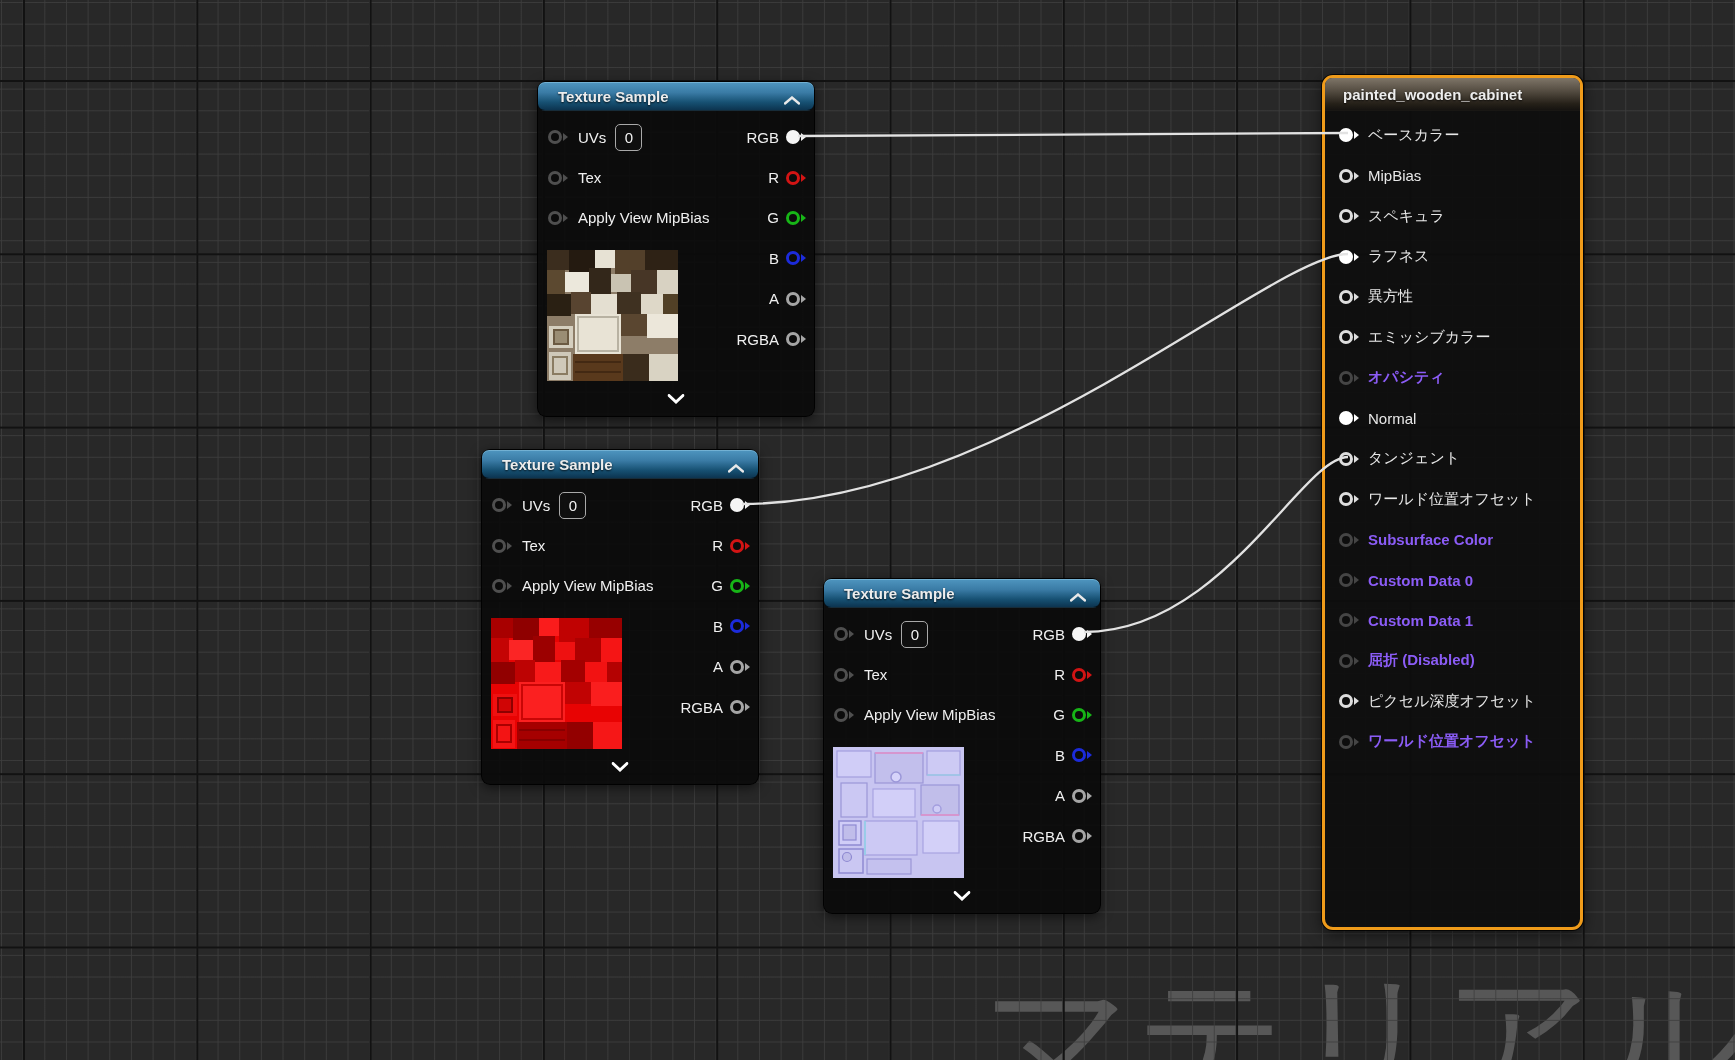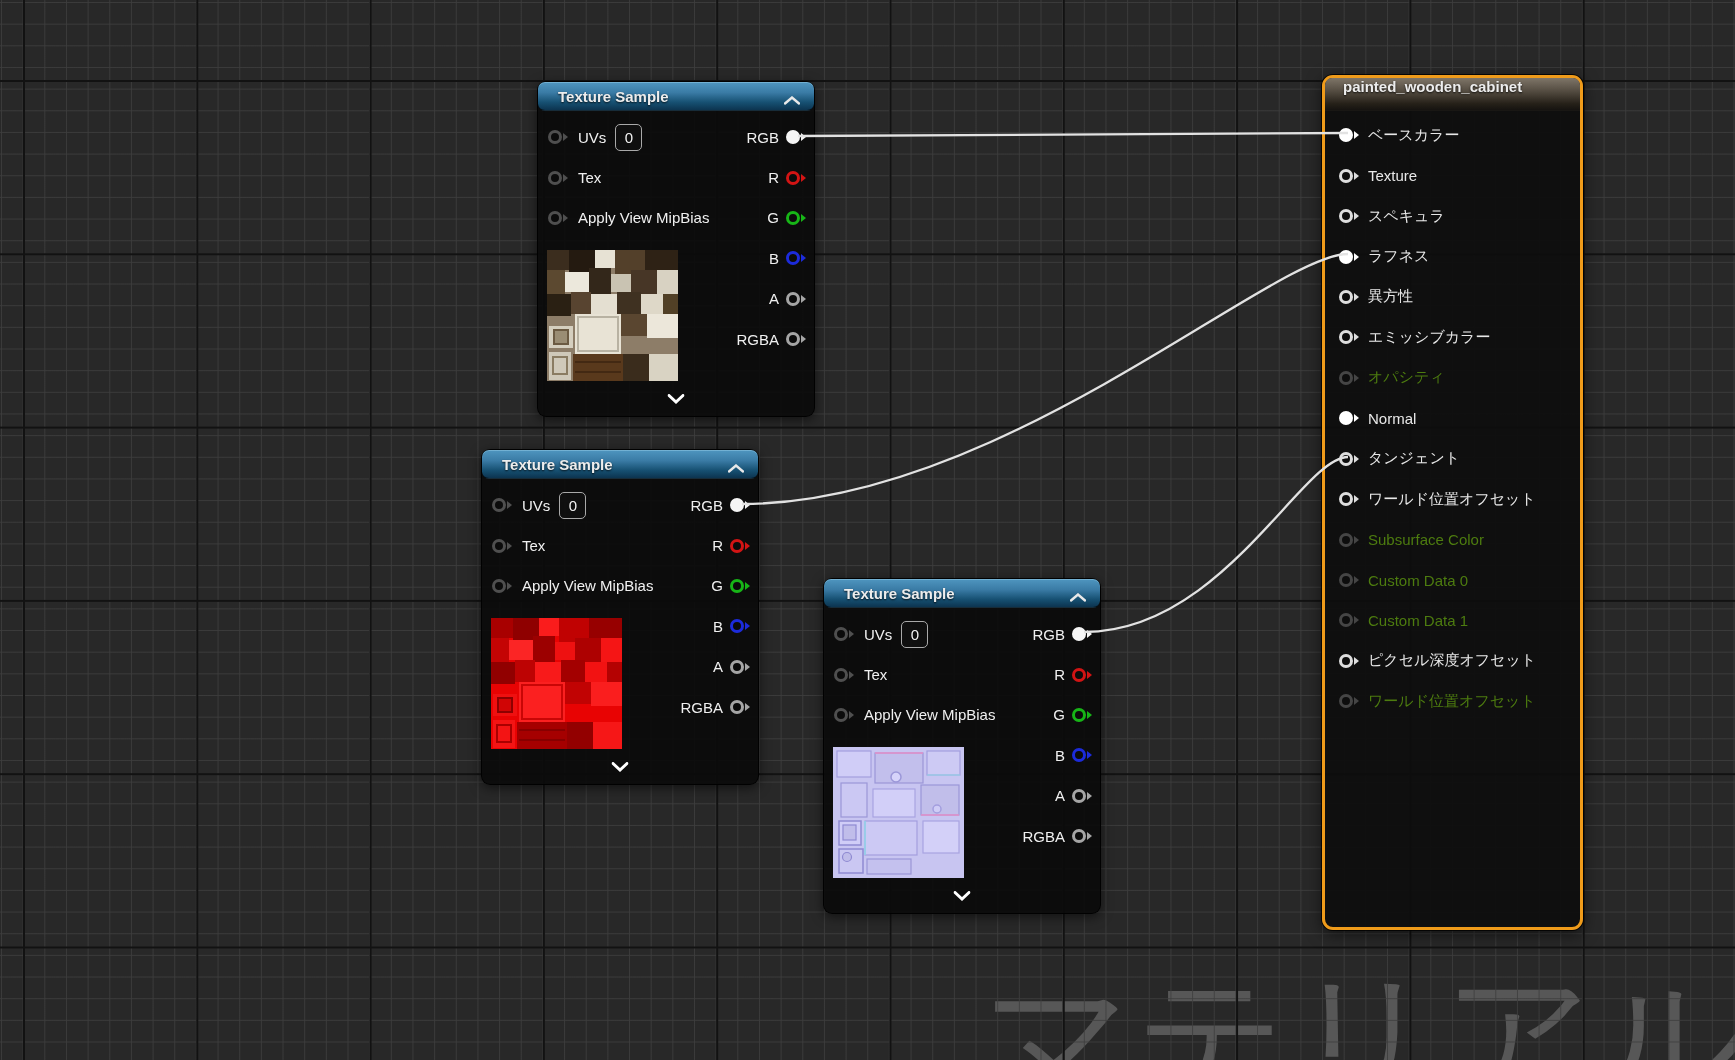--- a/index.html
+++ b/index.html
@@ -68,33 +68,33 @@
   .pin-in .pin-arrow{border-left-color:#4f4f4f;}
 
   .preview{position:absolute;left:9px;top:168px;width:131px;height:131px;}
   .preview svg{display:block;width:100%;height:100%;}
 
   
   .material-node{background:rgba(13,13,13,0.92);
     border:3px solid #ef9b1a;border-radius:11px;
     box-shadow:0 0 0 1px rgba(0,0,0,.8),0 4px 16px rgba(0,0,0,.6);}
   .mat-header{position:absolute;left:0;top:0;right:0;height:33px;
-    border-radius:7px 7px 0 0;display:flex;
+    border-radius:7px 7px 0 0;display:flex;align-items:center;
     background:linear-gradient(180deg,#7e7568 0%,#554d42 40%,#262119 80%,#161310 100%);
     border-bottom:1px solid rgba(0,0,0,.8);}
   .mat-rows{position:absolute;left:14px;top:37px;right:10px;}
   .mat-row{height:40.45px;display:flex;align-items:center;}
   .mat-row .io-label{margin-left:9px;color:#e8e8e8;}
   .mat-row .pin-dot{border-color:#dedede;}
   .mat-row .pin-arrow{border-left-color:#dedede;}
   .mat-row.st-connected .pin-dot{background:#ffffff;border-color:#ffffff;}
   .mat-row.st-connected .pin-arrow{border-left-color:#ffffff;}
   .mat-row.st-disabled .pin-dot{border-color:#454545;background:rgba(10,10,10,.4);}
   .mat-row.st-disabled .pin-arrow{border-left-color:#454545;}
-  .mat-row.st-disabled .io-label{color:#4d7c0f;}
+  .mat-row.st-disabled .io-label{color:#8b5cf6;font-weight:bold;}
 </style>
 </head>
 <body>
 
 <div class="canvas">
 
   <div class="watermark">マテリアル</div>
   <div class="grid-overlay"></div>
 
   <div class="node" style="left:537px;top:81px;width:278px;height:336px;">
@@ -494,21 +494,21 @@
             <span class="pin-arrow"></span>
           </span>
           <span class="io-label">ベースカラー</span>
         </div>
 
         <div class="mat-row st-normal">
           <span class="pin">
             <span class="pin-dot"></span>
             <span class="pin-arrow"></span>
           </span>
-          <span class="io-label">Texture</span>
+          <span class="io-label">MipBias</span>
         </div>
 
         <div class="mat-row st-normal">
           <span class="pin">
             <span class="pin-dot"></span>
             <span class="pin-arrow"></span>
           </span>
           <span class="io-label">スペキュラ</span>
         </div>
 
@@ -587,20 +587,27 @@
 
         <div class="mat-row st-disabled">
           <span class="pin">
             <span class="pin-dot"></span>
             <span class="pin-arrow"></span>
           </span>
           <span class="io-label">Custom Data 1</span>
         </div>
 
 
+        <div class="mat-row st-disabled">
+          <span class="pin">
+            <span class="pin-dot"></span>
+            <span class="pin-arrow"></span>
+          </span>
+          <span class="io-label">屈折 (Disabled)</span>
+        </div>
 
         <div class="mat-row st-normal">
           <span class="pin">
             <span class="pin-dot"></span>
             <span class="pin-arrow"></span>
           </span>
           <span class="io-label">ピクセル深度オフセット</span>
         </div>
 
         <div class="mat-row st-disabled">

